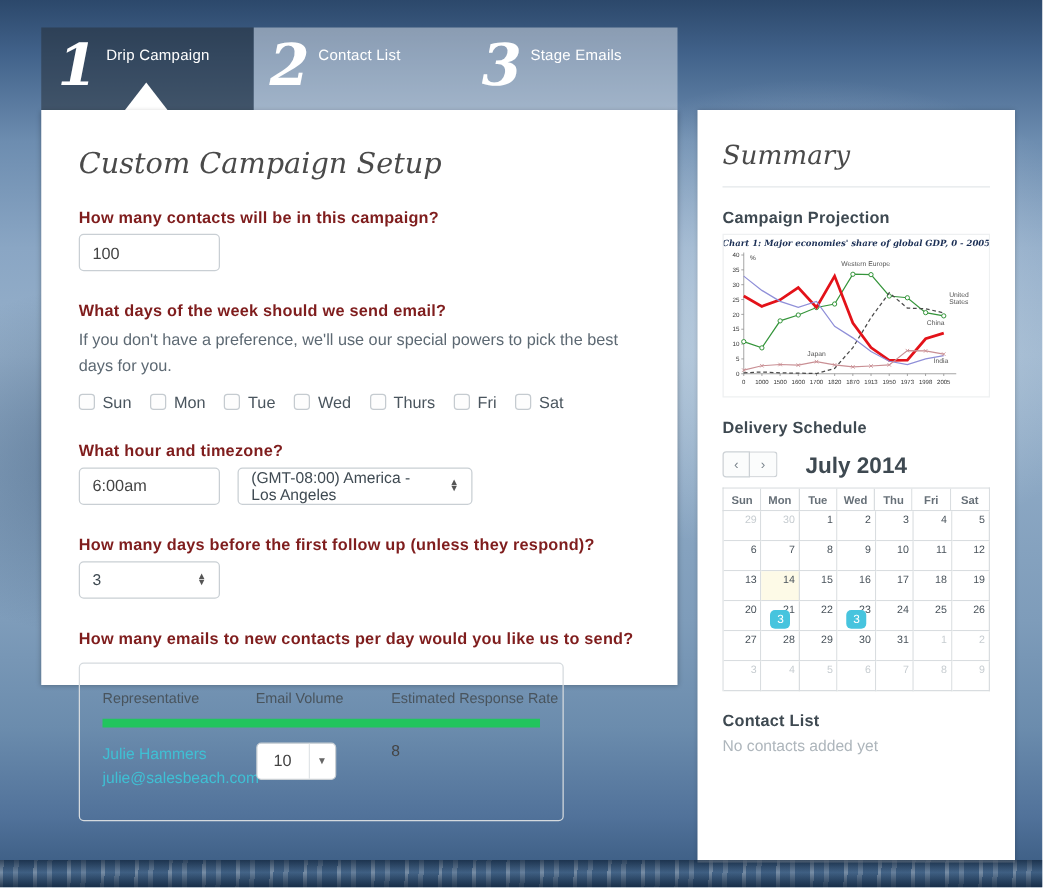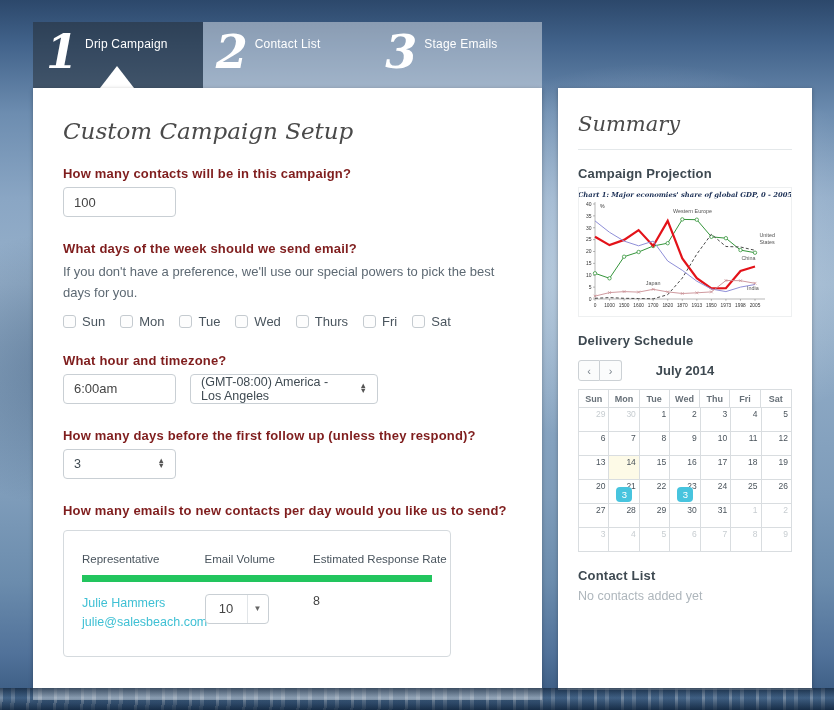--- a/index.html
+++ b/index.html
@@ -15,21 +15,21 @@
       repeating-linear-gradient(92deg, rgba(255,255,255,.55) 0 3px, rgba(120,150,180,.25) 3px 11px, rgba(255,255,255,.4) 11px 15px, rgba(80,110,142,.3) 15px 27px);}
   
   .steps{position:absolute;left:33px;top:22px;width:509px;height:66px;display:flex;}
   .step{flex:1;position:relative;display:flex;align-items:flex-start;padding-left:13px;box-sizing:border-box;}
   .step.active{background:rgba(38,46,53,.52);}
   .step.inactive{background:rgba(255,255,255,.42);}
   .step-number{font-family:"DejaVu Serif",serif;font-style:italic;font-weight:bold;font-size:46px;color:#fff;line-height:1.05;margin-top:6px;}
   .step-label{color:#fff;font-size:12px;margin:15px 0 0 7px;letter-spacing:.2px;}
   .step-arrow{position:absolute;left:67px;top:44px;width:0;height:0;border-left:17px solid transparent;border-right:17px solid transparent;border-bottom:22px solid #fff;}
   
-  .panel-main{position:absolute;left:33px;top:88px;width:509px;height:612px;background:#fff;
+  .panel-main{position:absolute;left:33px;top:88px;width:509px;height:460px;background:#fff;
     padding:24px 30px;box-sizing:border-box;box-shadow:0 1px 4px rgba(0,0,0,.28);}
   .page-title{font-family:"DejaVu Serif",serif;font-style:italic;font-weight:400;font-size:23px;color:#4a4a4a;margin:6px 0 22px;}
   .section{margin-bottom:24px;}
   .question{font-size:13px;font-weight:bold;color:#7f1d1d;margin:0 0 6px;letter-spacing:.2px;}
   .hint{font-size:13px;color:#5d6973;line-height:1.6;margin:0 0 10px;max-width:470px;}
   .text-input{height:30px;border:1px solid #c9cfd4;border-radius:4px;padding:0 10px;font-size:13px;color:#444;
     width:113px;box-sizing:border-box;font-family:inherit;background:#fff;}
   .days-row{display:flex;gap:15px;font-size:13px;color:#4a555e;margin-top:10px;}
   .day-opt{display:flex;align-items:center;gap:6px;cursor:pointer;}
   .checkbox{width:13px;height:13px;border:1px solid #c5cbd0;border-radius:3px;background:#fdfdfd;box-sizing:border-box;}
@@ -58,21 +58,21 @@
   .side-text{font-size:12.5px;color:#5d6973;line-height:1.45;}
   .muted-text{color:#aeb6bc;}
   .chart-wrap{margin-top:6px;border:1px solid #eef0f1;background:#fff;}
   
   .cal-top{position:relative;margin-top:12px;height:22px;}
   .cal-nav{position:absolute;left:0;top:0;display:flex;}
   .cal-btn{width:22px;height:21px;border:1px solid #ccd1d5;background:#fbfcfc;color:#7a848c;font-size:11px;
     display:flex;align-items:center;justify-content:center;cursor:pointer;box-sizing:border-box;}
   .cal-btn.prev{border-radius:3px 0 0 3px;}
   .cal-btn.next{border-radius:0 3px 3px 0;border-left:none;}
-  .cal-title{text-align:center;font-weight:bold;font-size:13px;color:#3e4951;line-height:22px;}
+  .cal-title{text-align:center;font-weight:bold;font-size:18px;color:#3e4951;line-height:22px;}
   .cal-head{display:grid;grid-template-columns:repeat(7,1fr);margin-top:7px;border:1px solid #d9dde0;border-bottom:none;}
   .cal-h{font-size:9px;font-weight:bold;color:#677078;text-align:center;padding:4px 0 3px;border-right:1px solid #d9dde0;background:#fff;}
   .cal-h:last-child{border-right:none;}
   .cal-grid{display:grid;grid-template-columns:repeat(7,1fr);border-left:1px solid #d9dde0;border-top:1px solid #d9dde0;}
   .cal-cell{position:relative;height:23px;border-right:1px solid #d9dde0;border-bottom:1px solid #d9dde0;background:#fff;}
   .cal-cell.today{background:#fdfae7;}
   .cal-num{position:absolute;top:1px;right:3px;font-size:8.5px;color:#4a545c;}
   .cal-cell.muted .cal-num{color:#c7cdd1;}
   .cal-badge{position:absolute;left:7px;bottom:1px;width:16px;height:15px;background:#47c4de;border-radius:4px;
     color:#fff;font-size:9.5px;display:flex;align-items:center;justify-content:center;}

